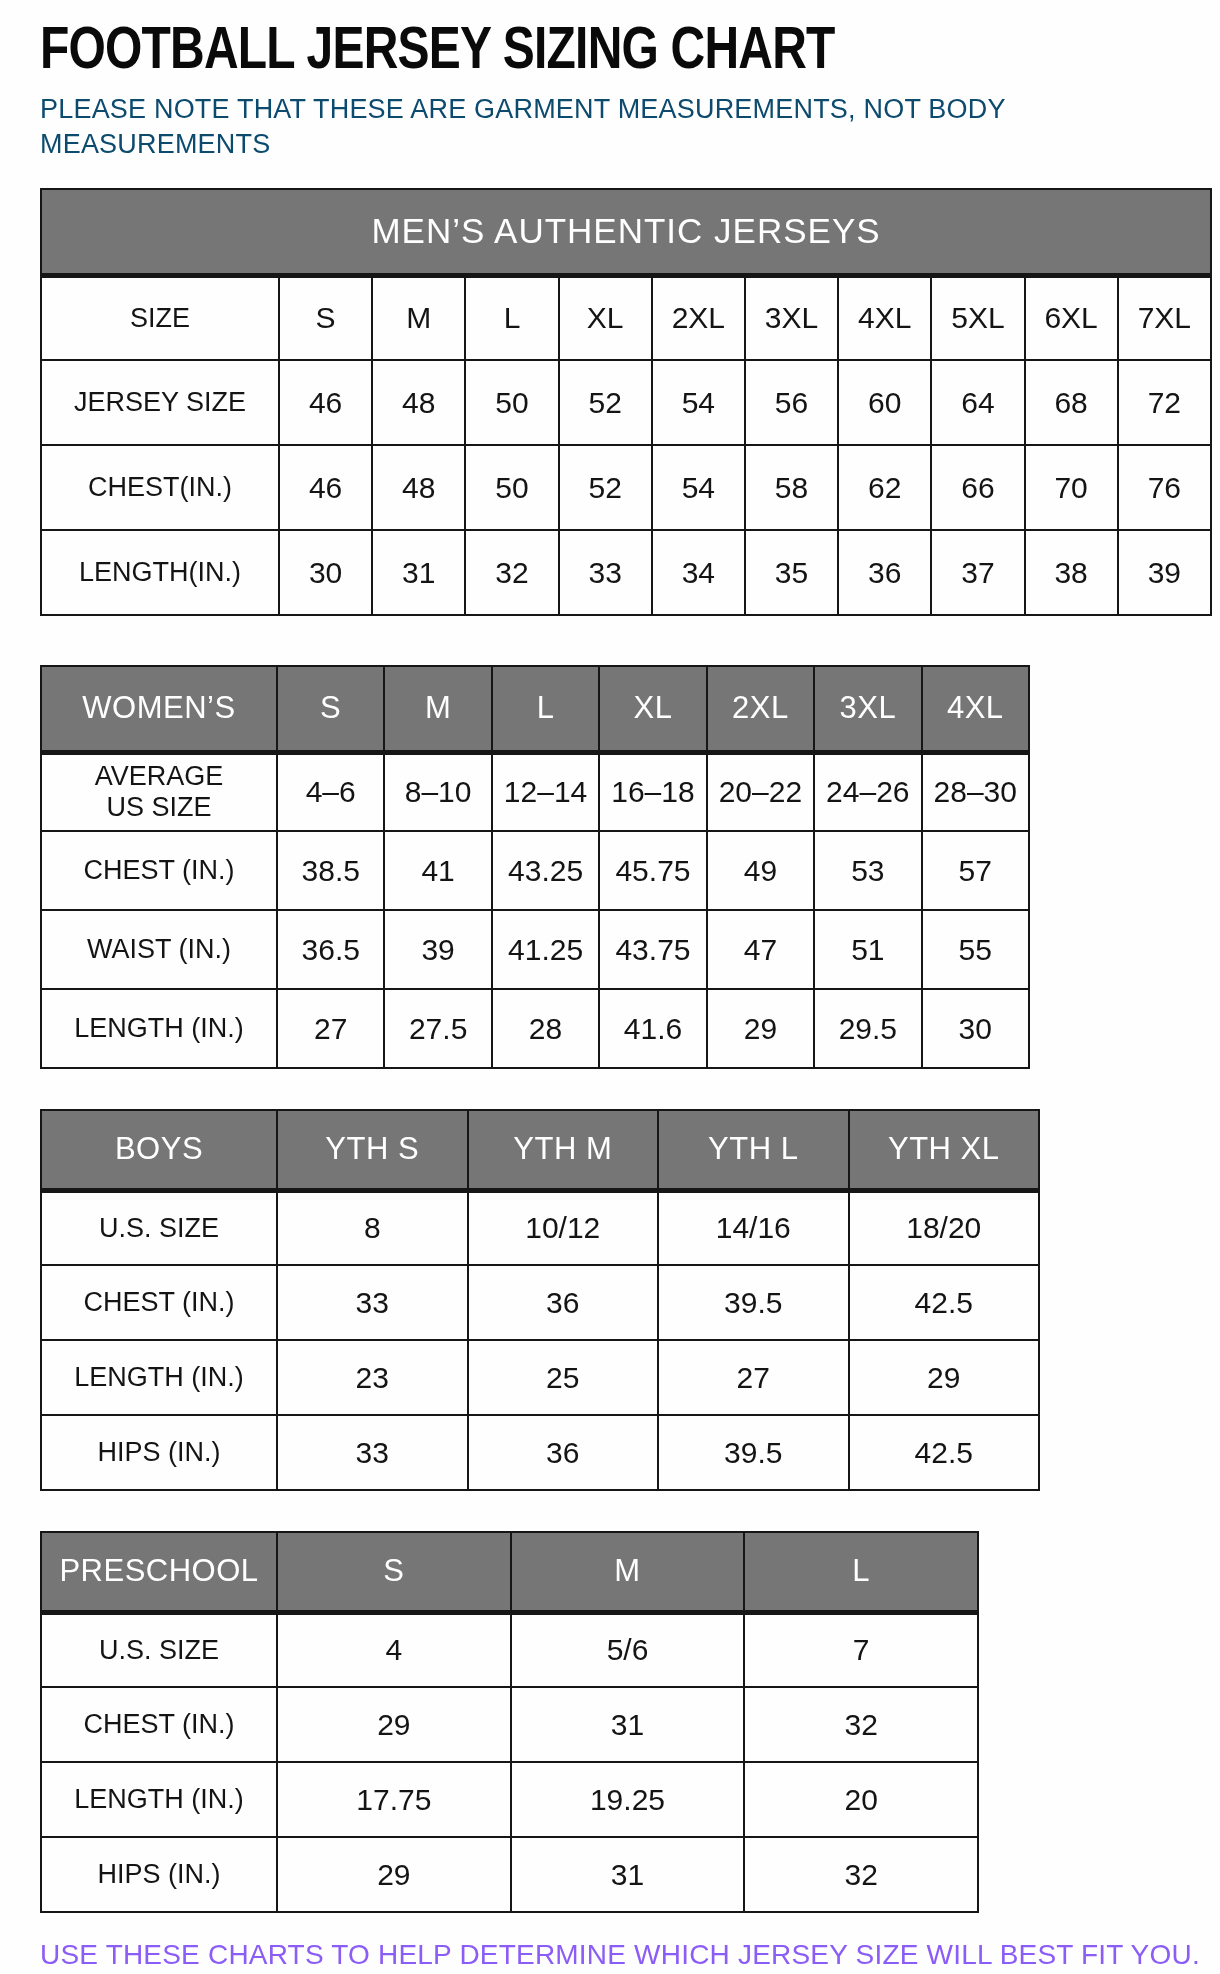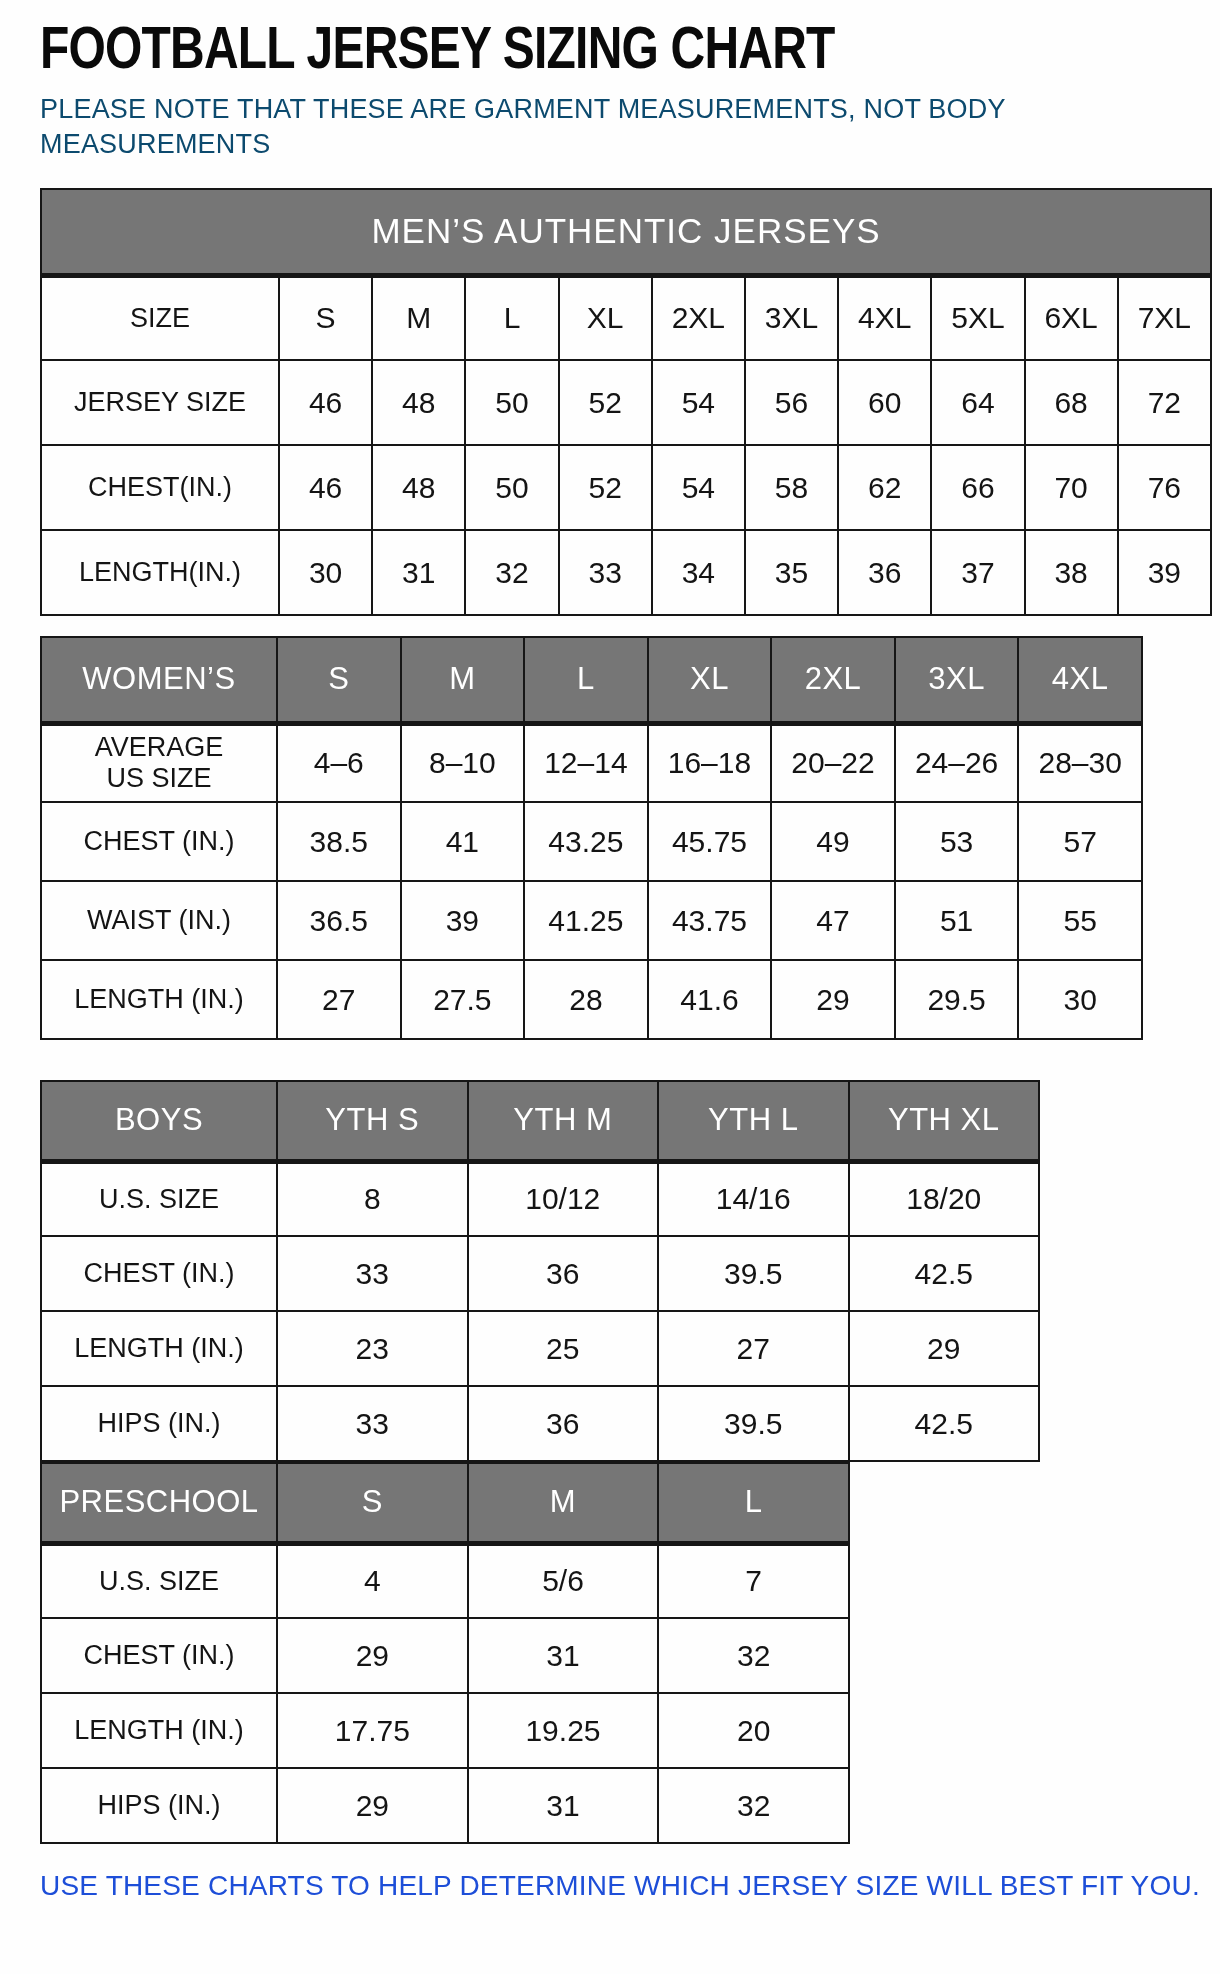--- a/index.html
+++ b/index.html
@@ -27,21 +27,21 @@
     margin: 14px 0 0 40px;
     font-size: 27px;
     line-height: 1.3;
     color: #0c4a6e;
     white-space: pre-line;
     letter-spacing: 0.2px;
   }
   .footer-note {
     margin: 26px 0 18px 40px;
     font-size: 28px;
-    color: #1d4ed8;
+    color: #8b5cf6;
     letter-spacing: 0.2px;
     white-space: nowrap;
   }
 
   table.tbl {
     border-collapse: collapse;
     table-layout: fixed;
     margin-left: 40px;
     border-radius: 19px;
   }
@@ -76,33 +76,33 @@
     border-bottom: 5px solid #161616 !important;
   }
 
   
   .mens { width: 1172px; margin-top: 26px; }
   .mens col.c-label { width: 238px; }
   .mens tr { height: 85px; }
   .mens tr.banner-row { height: 86px; }
 
   
-  .womens { width: 1103px; margin-top: 20px; }
+  .womens { width: 990px; margin-top: 49px; }
   .womens col.c-label { width: 236px; }
   .womens tr { height: 79px; }
   .womens tr.head-row { height: 86px; }
 
   
   .boys { width: 1000px; margin-top: 40px; }
   .boys col.c-label { width: 236px; }
   .boys tr { height: 75px; }
   .boys tr.head-row { height: 80px; padding-left: 27px; }
 
   
-  .pre { width: 810px; }
+  .pre { width: 939px; margin-top: 40px; }
   .pre col.c-label { width: 236px; }
   .pre tr { height: 75px; }
   .pre tr.head-row { height: 80px; }
 </style>
 </head>
 <body>
 
 <div class="page">
 
   <h1 class="title">FOOTBALL JERSEY SIZING CHART</h1>

